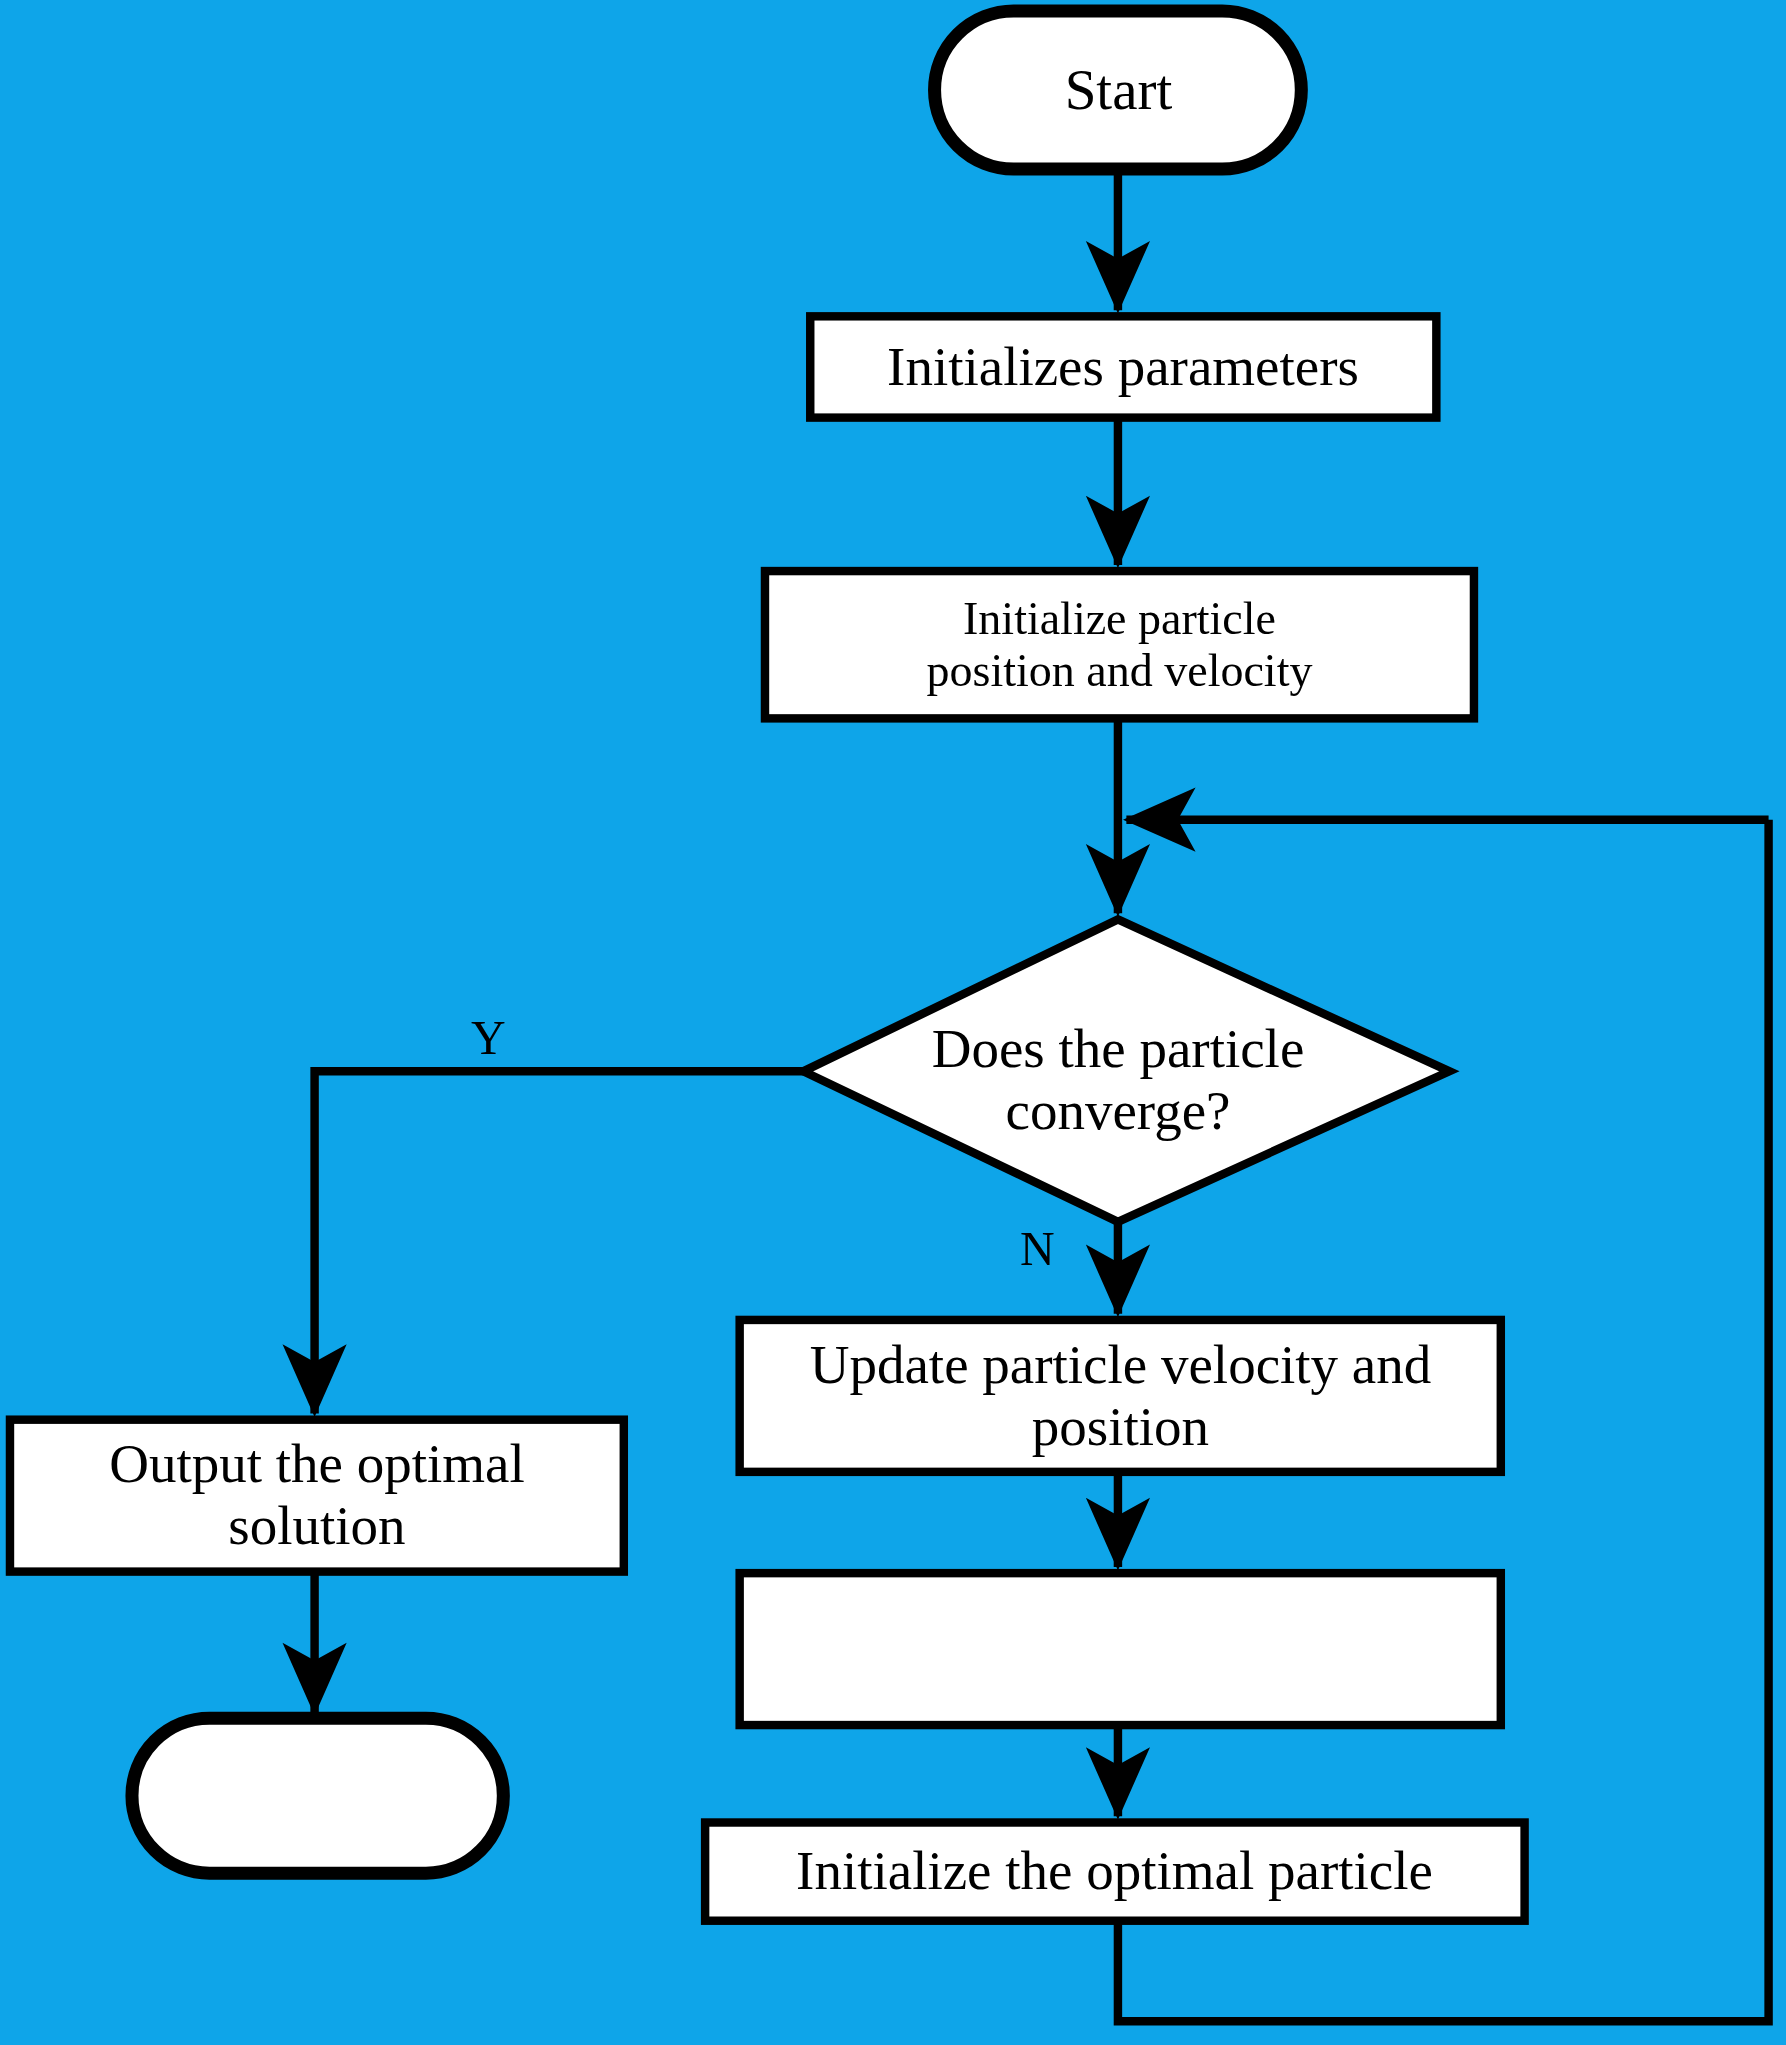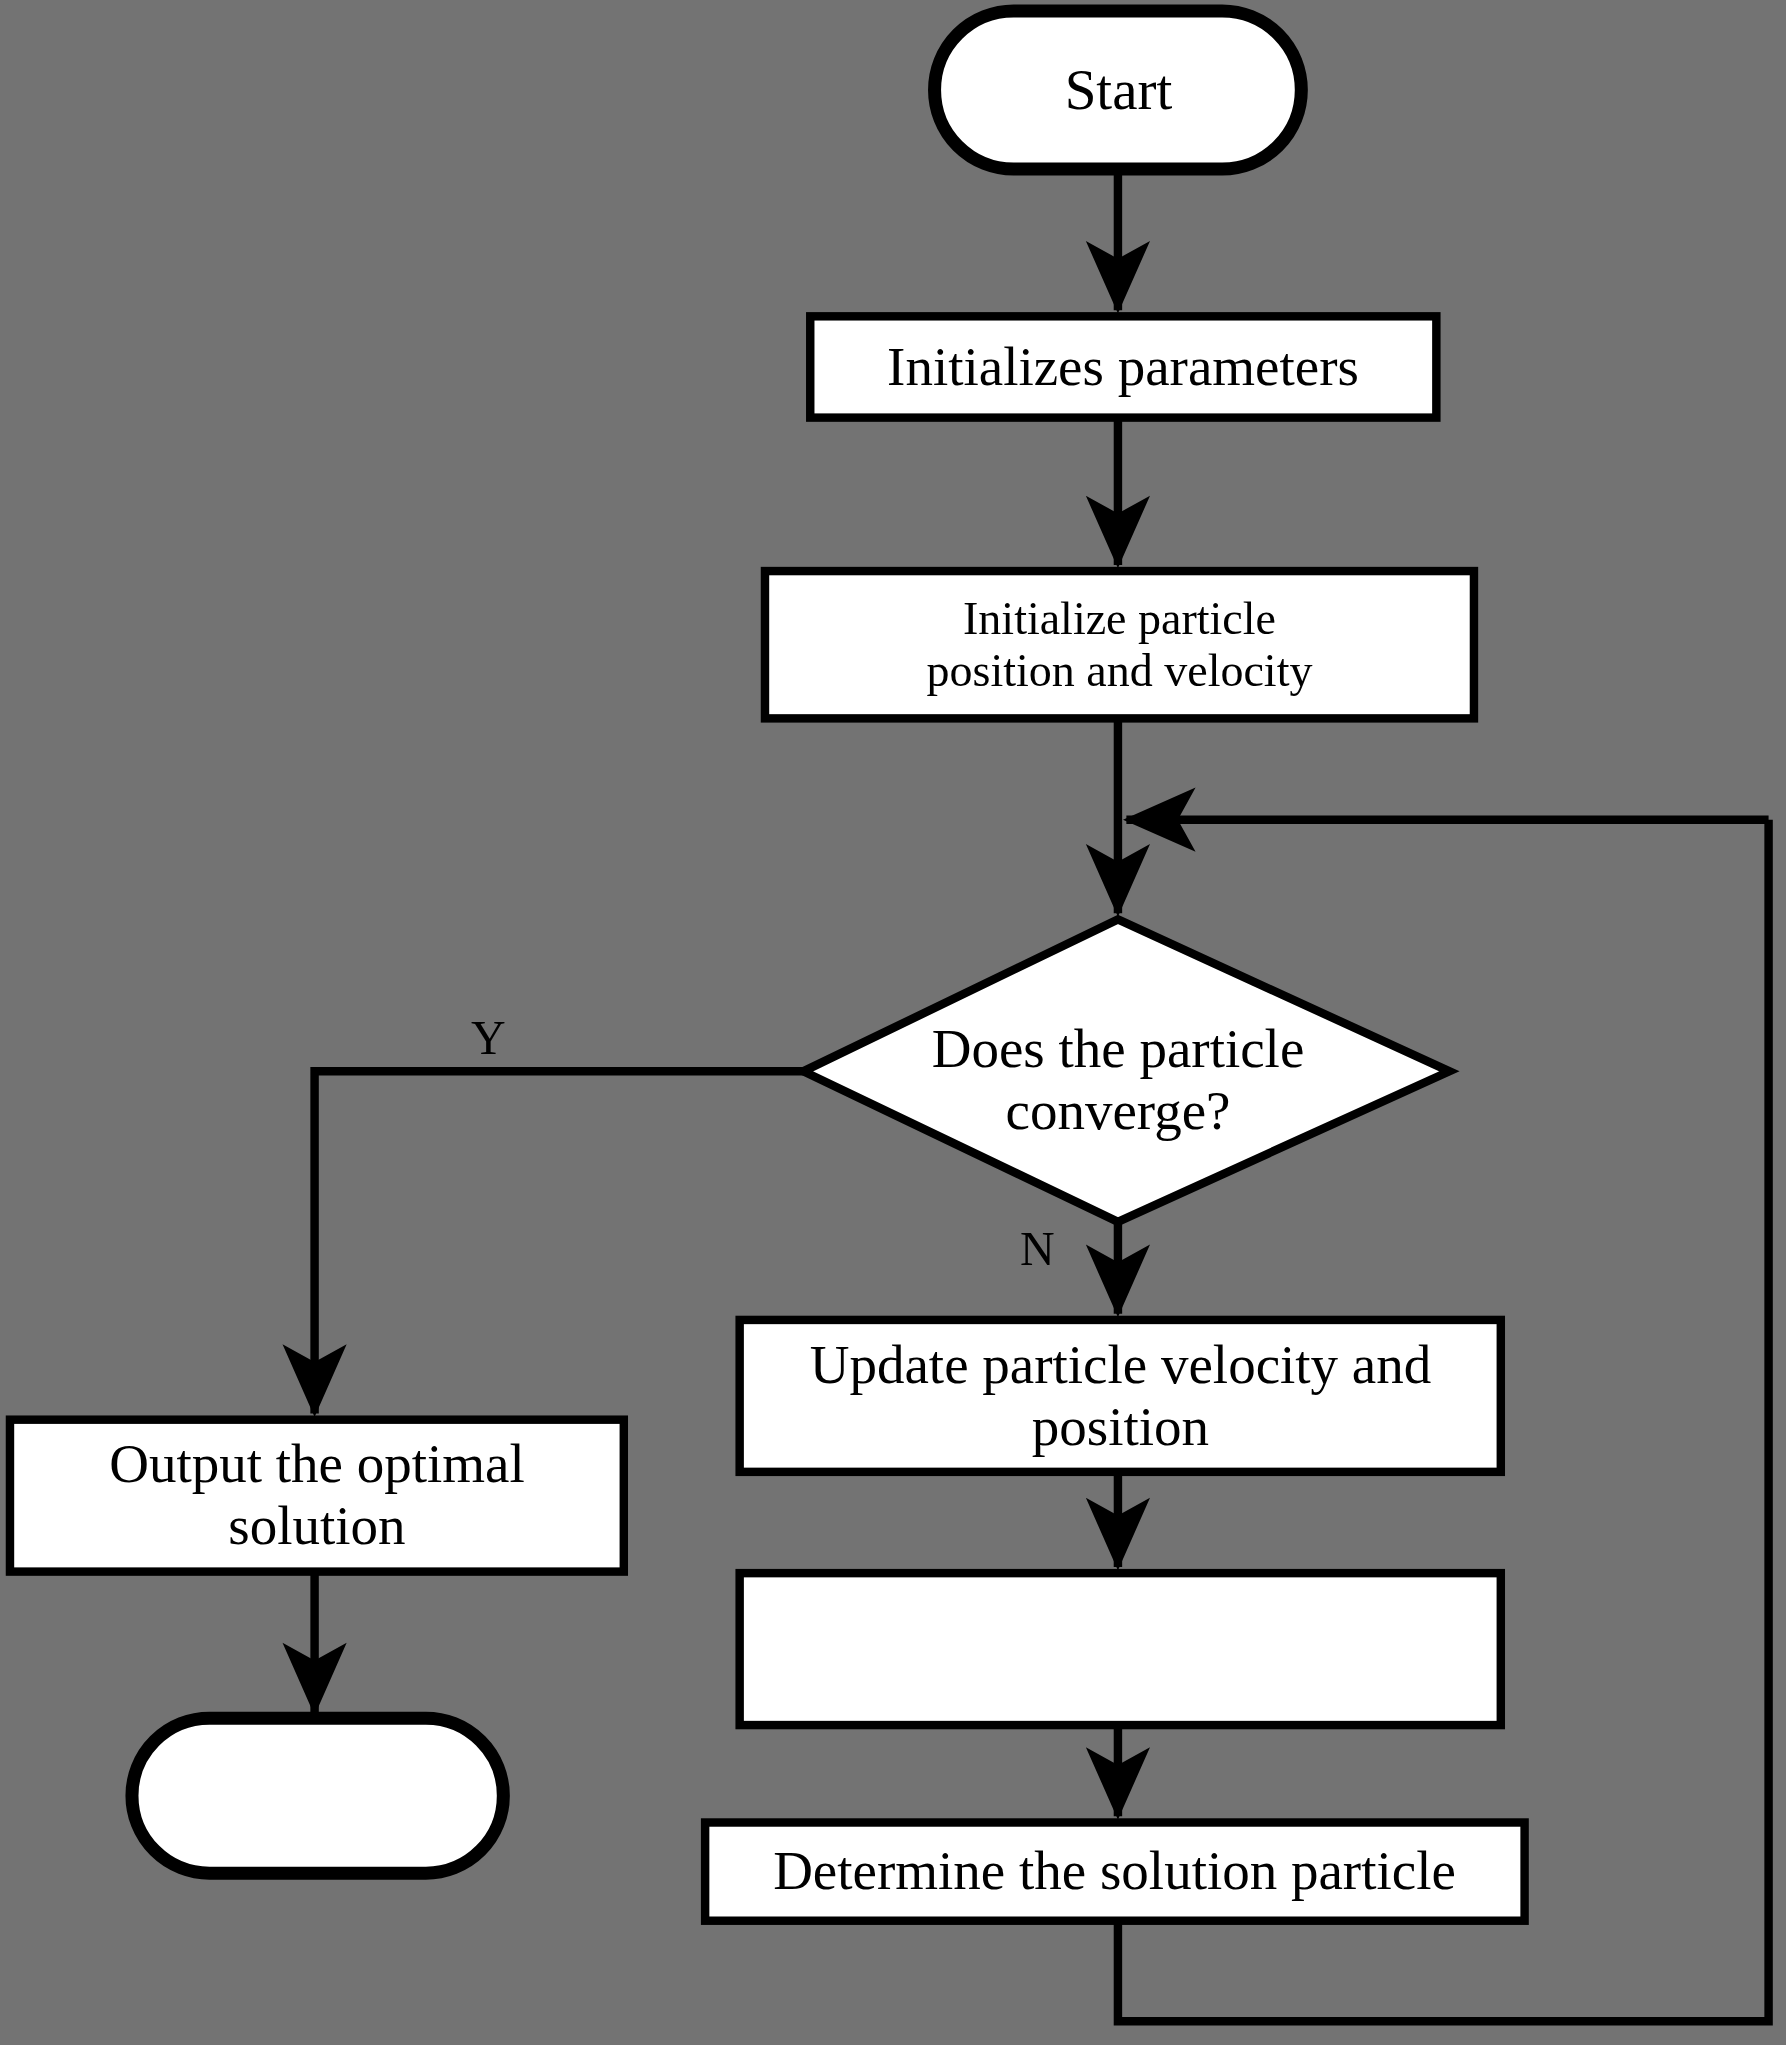--- a/index.html
+++ b/index.html
@@ -5,21 +5,21 @@
 <style>
   html, body {
     margin: 0;
     padding: 0;
     background: #ffffff;
   }
   #canvas {
     position: relative;
     width: 1787px;
     height: 2046px;
-    background: #737373;
+    background: #0ea5e9;
     overflow: hidden;
     font-family: "Liberation Serif", "DejaVu Serif", serif;
   }
   svg.flow {
     position: absolute;
     left: 0;
     top: 0;
     width: 1787px;
     height: 2046px;
   }
@@ -105,20 +105,20 @@
 converge?</div>
 
   <div class="node-label" style="left:10px; top:1419px; width:614px; height:152px; font-size:55px;">Output the optimal
 solution</div>
 
 
   <div class="node-label" style="left:740px; top:1320px; width:761px; height:152px; font-size:55px;">Update particle velocity and
 position</div>
 
 
-  <div class="node-label" style="left:705px; top:1822px; width:819px; height:98px; font-size:55px;">Determine the solution particle</div>
+  <div class="node-label" style="left:705px; top:1822px; width:819px; height:98px; font-size:55px;">Initialize the optimal particle</div>
 
   <div class="edge-label" style="left:471px; top:1014px;">Y</div>
 
   <div class="edge-label" style="left:1020px; top:1225px;">N</div>
 
 </div>
 
 
 </body></html>

